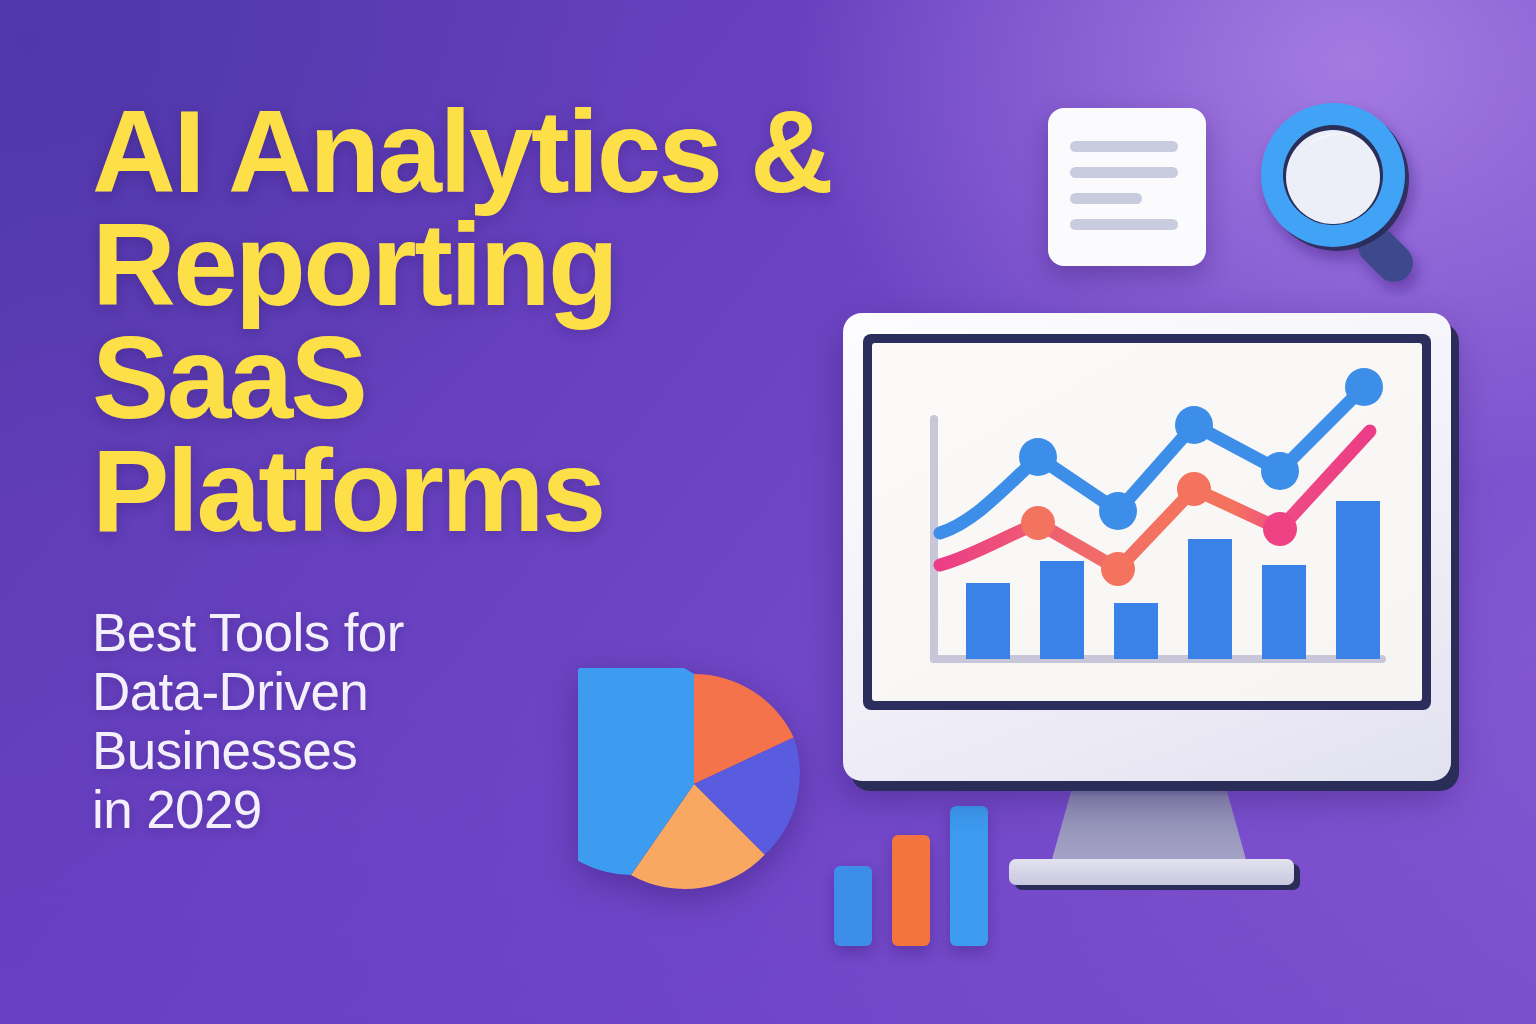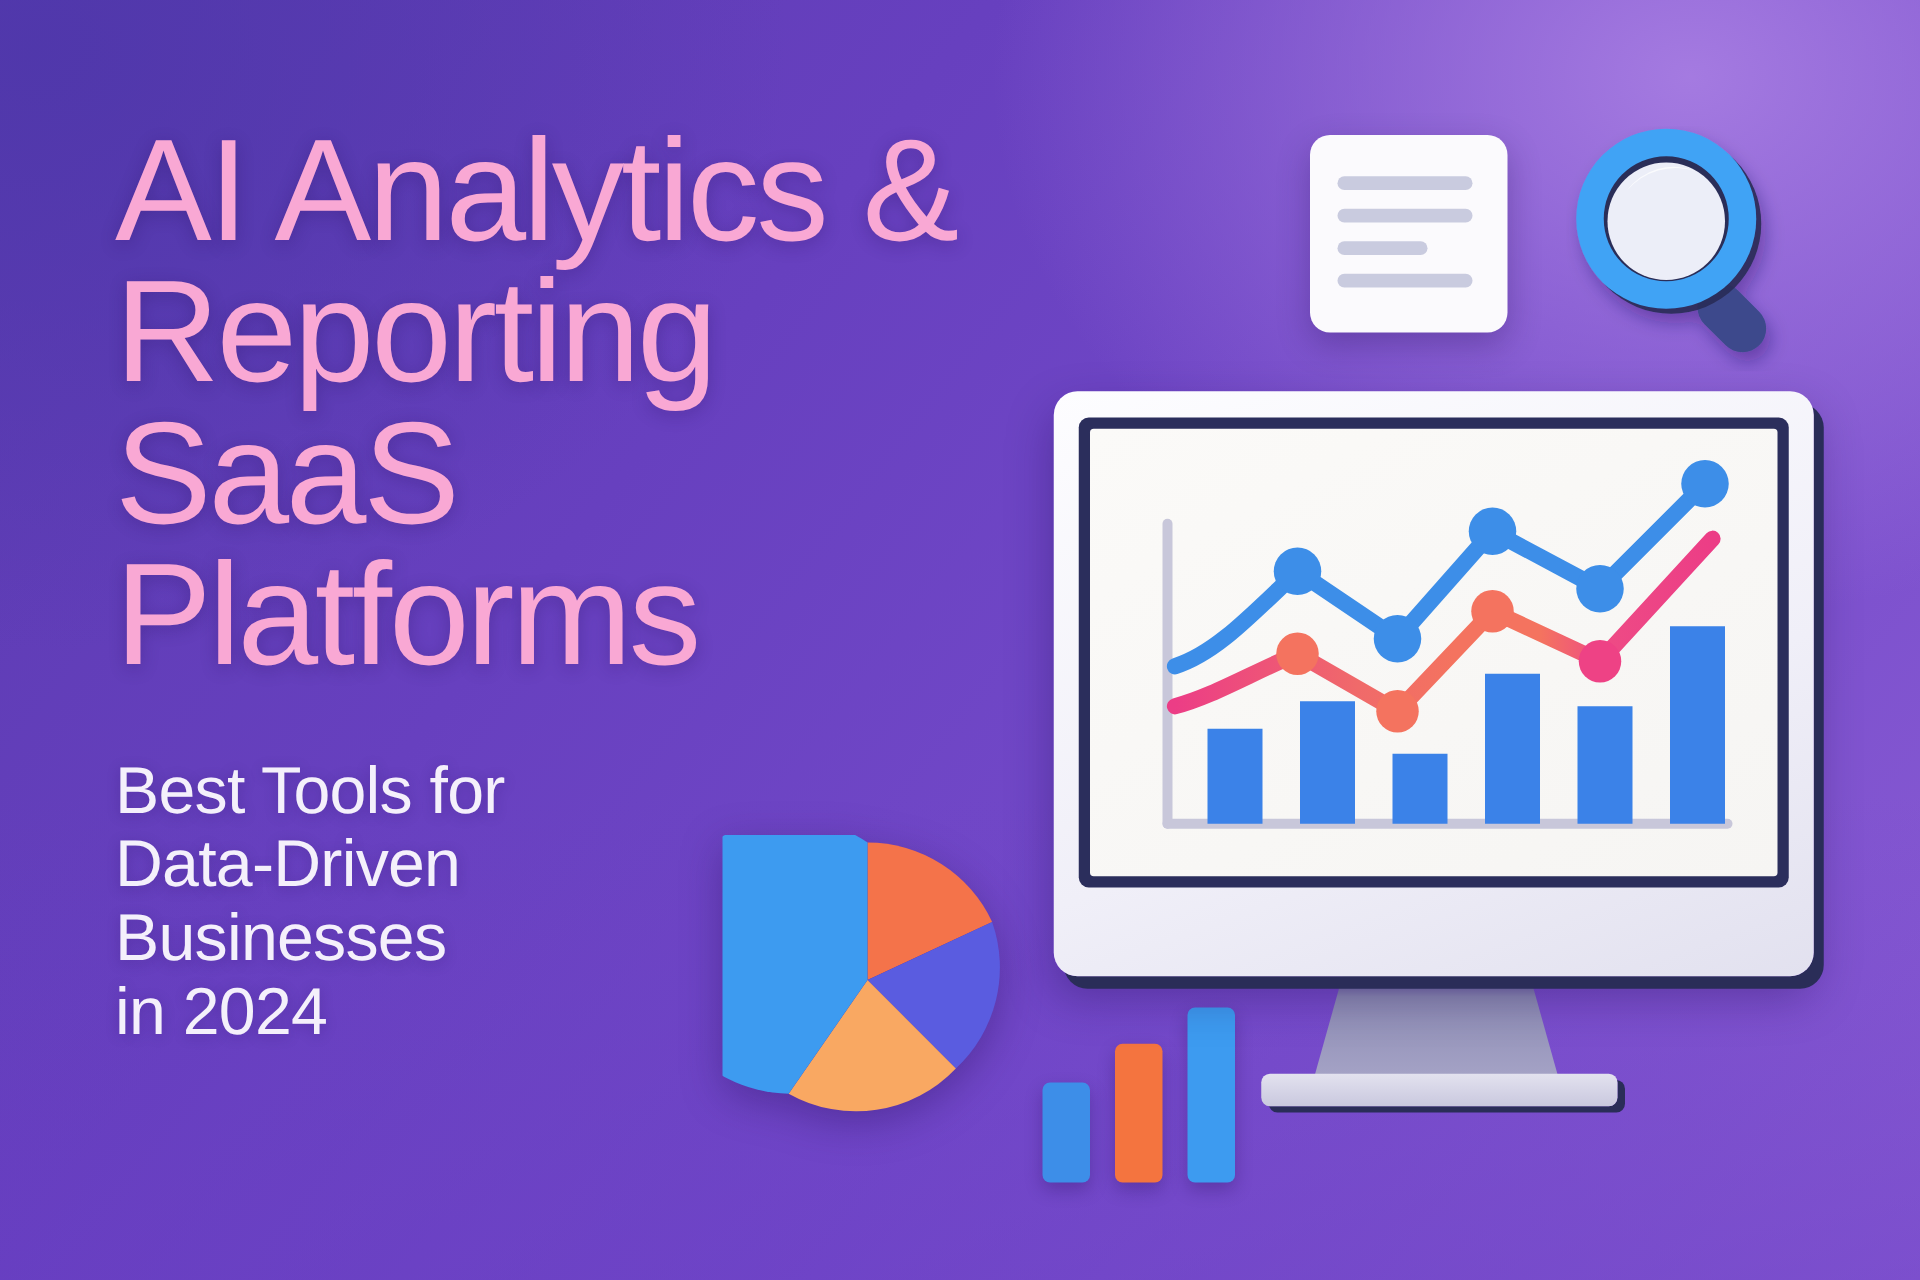--- a/index.html
+++ b/index.html
@@ -26,24 +26,24 @@
   }
 
   
   #headline-block {
     position:absolute;
     left:92px; top:96px;
     width:900px;
     z-index:6;
   }
   #page-title {
-    color:#f9a8d4;
+    color:#fde047;
     font-size:116px;
     line-height:0.975;
-    font-weight:400;
+    font-weight:700;
     letter-spacing:-2.6px;
     text-shadow:0 3px 14px rgba(40,16,92,0.30);
     white-space:pre-line;
   }
   #page-subtitle {
     margin-top:56px;
     color:#f4f0fb;
     font-size:53px;
     line-height:1.11;
     font-weight:400;
@@ -162,21 +162,21 @@
 <div id="hero-bg"></div>
 
 <div id="headline-block">
   <h1 id="page-title">AI Analytics &amp;
 Reporting
 SaaS
 Platforms</h1>
   <p id="page-subtitle">Best Tools for
 Data-Driven
 Businesses
-in 2024</p>
+in 2029</p>
 </div>
 
 <div id="document-card">
   <div class="doc-line w-full"></div>
   <div class="doc-line w-full"></div>
   <div class="doc-line w-short"></div>
   <div class="doc-line w-full"></div>
 </div>
 
 <svg id="magnifier-icon" viewBox="0 0 196 196">

